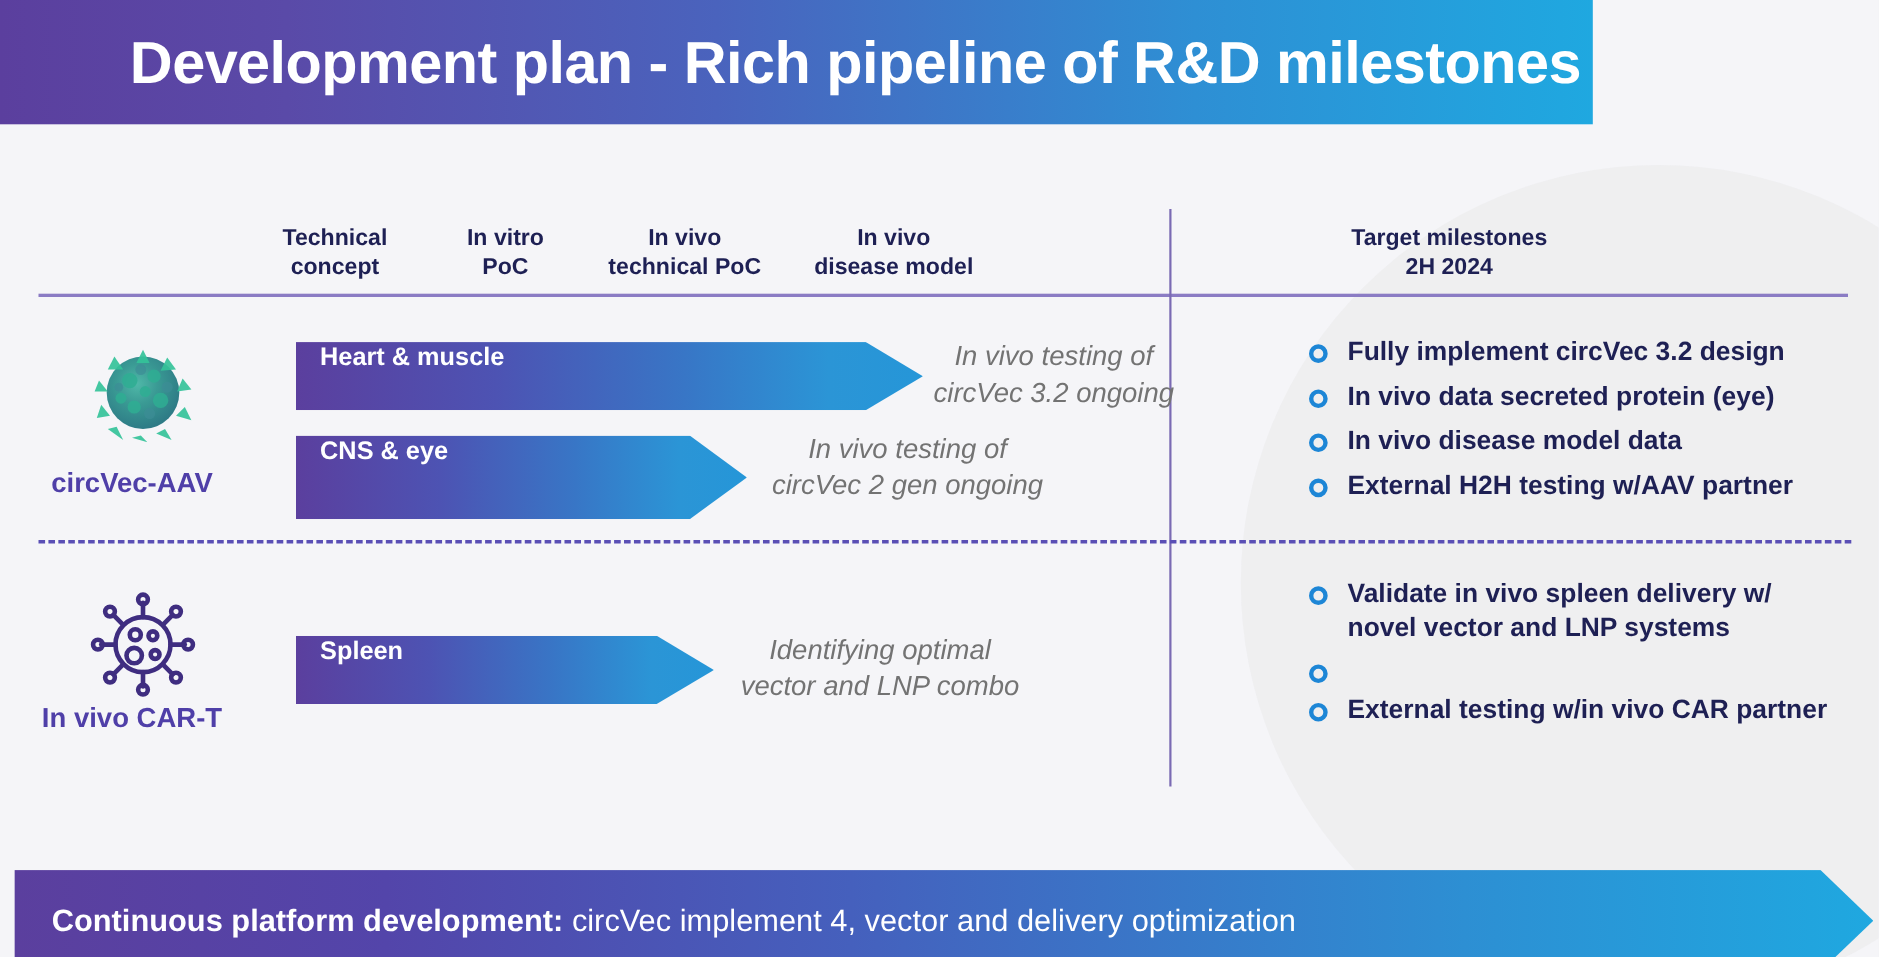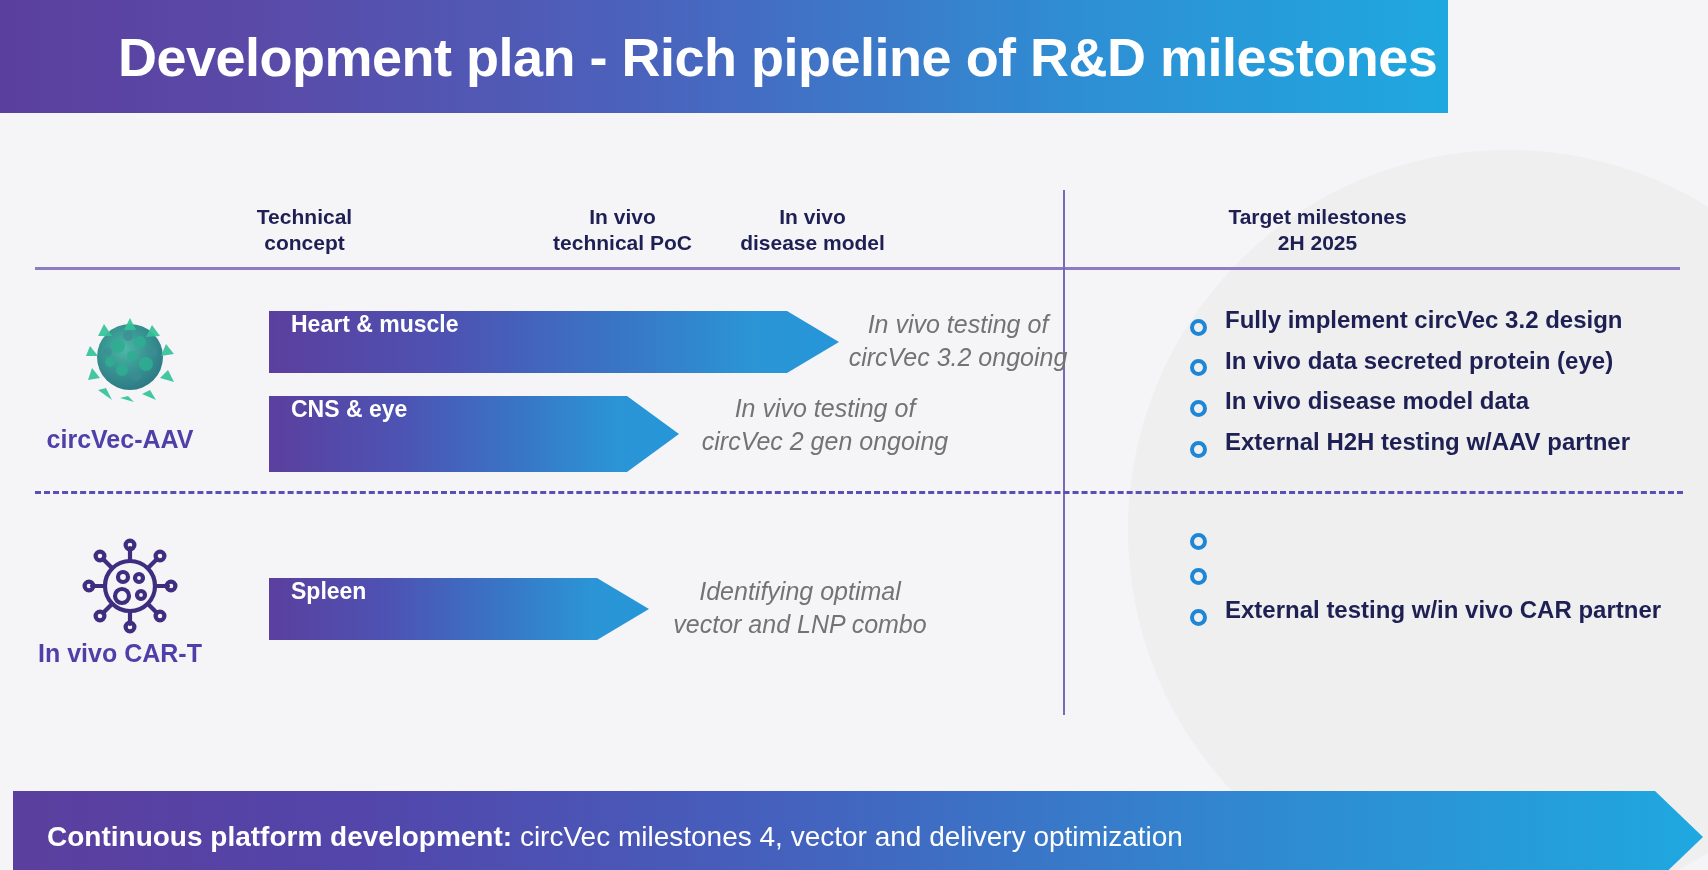--- a/index.html
+++ b/index.html
@@ -99,21 +99,21 @@
     font-style:italic;
     font-size:25px;
     line-height:1.3;
     text-align:center;
     white-space:pre-line;
   }
 
   
   .milestones{position:absolute;z-index:4;}
   .ms-item{
-    display:flex;align-items:flex-end;
+    display:flex;align-items:flex-start;
     margin-bottom:10px;
   }
   .ms-bullet{
     flex:0 0 auto;
     width:17px;height:17px;border-radius:50%;
     border:4px solid #1d86d6;
     margin-top:8px;margin-right:18px;
     box-sizing:border-box;
     background:transparent;
   }
@@ -142,26 +142,28 @@
 
   <div class="watermark"></div>
 
   <div class="header">
     <div class="header-title">Development plan - Rich pipeline of R&amp;D milestones</div>
   </div>
 
   <div class="col-headers">
     <div class="col" style="left:222px;top:6px;width:165px;">Technical
 concept</div>
+    <div class="col" style="left:382px;top:6px;width:155px;">In vitro
+PoC</div>
     <div class="col" style="left:530px;top:6px;width:185px;">In vivo
 technical PoC</div>
     <div class="col" style="left:715px;top:6px;width:195px;">In vivo
 disease model</div>
     <div class="col" style="left:1175px;top:6px;width:285px;">Target milestones
-2H 2025</div>
+2H 2024</div>
   </div>
 
   <div class="hrule"></div>
   <div class="vrule"></div>
   <div class="dashrule"></div>
 
   <div class="rowicon" style="left:84px;top:310px;">
     <div class="capsid">
       <svg width="92" height="92" viewBox="0 0 92 92" xmlns="http://www.w3.org/2000/svg">
         <defs>
@@ -265,29 +267,31 @@
 
   <div class="bar b1" style="left:269px;top:578px;width:380px;height:62px;">
     <span>Spleen</span>
   </div>
   <div class="annot" style="left:650px;top:575px;width:300px;">Identifying optimal
 vector and LNP combo</div>
 
   <div class="milestones" style="left:1190px;top:525px;width:495px;">
     <div class="ms-item">
       <div class="ms-bullet"></div>
+      <div class="ms-text">Validate in vivo spleen delivery w/
+novel vector and LNP systems</div>
     </div>
     <div class="ms-item">
       <div class="ms-bullet"></div>
     </div>
     <div class="ms-item">
       <div class="ms-bullet"></div>
       <div class="ms-text">External testing w/in vivo CAR partner</div>
     </div>
   </div>
 
   <div class="banner">
     <div class="banner-text">
-      <b>Continuous platform development:</b><span class="reg"> circVec milestones 4, vector and delivery optimization</span>
+      <b>Continuous platform development:</b><span class="reg"> circVec implement 4, vector and delivery optimization</span>
     </div>
   </div>
 
 </div>
 
 </body></html>

